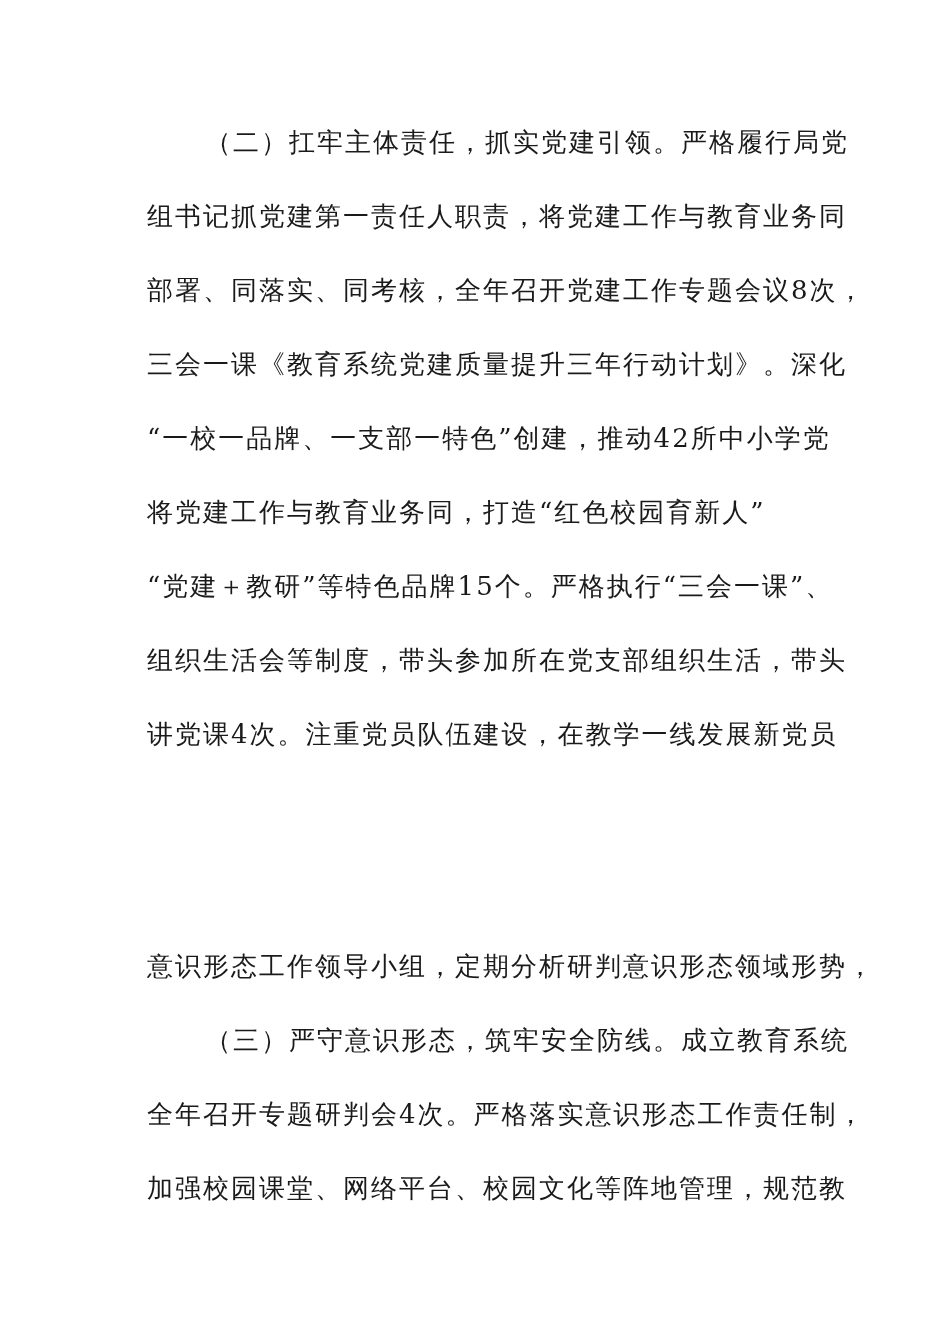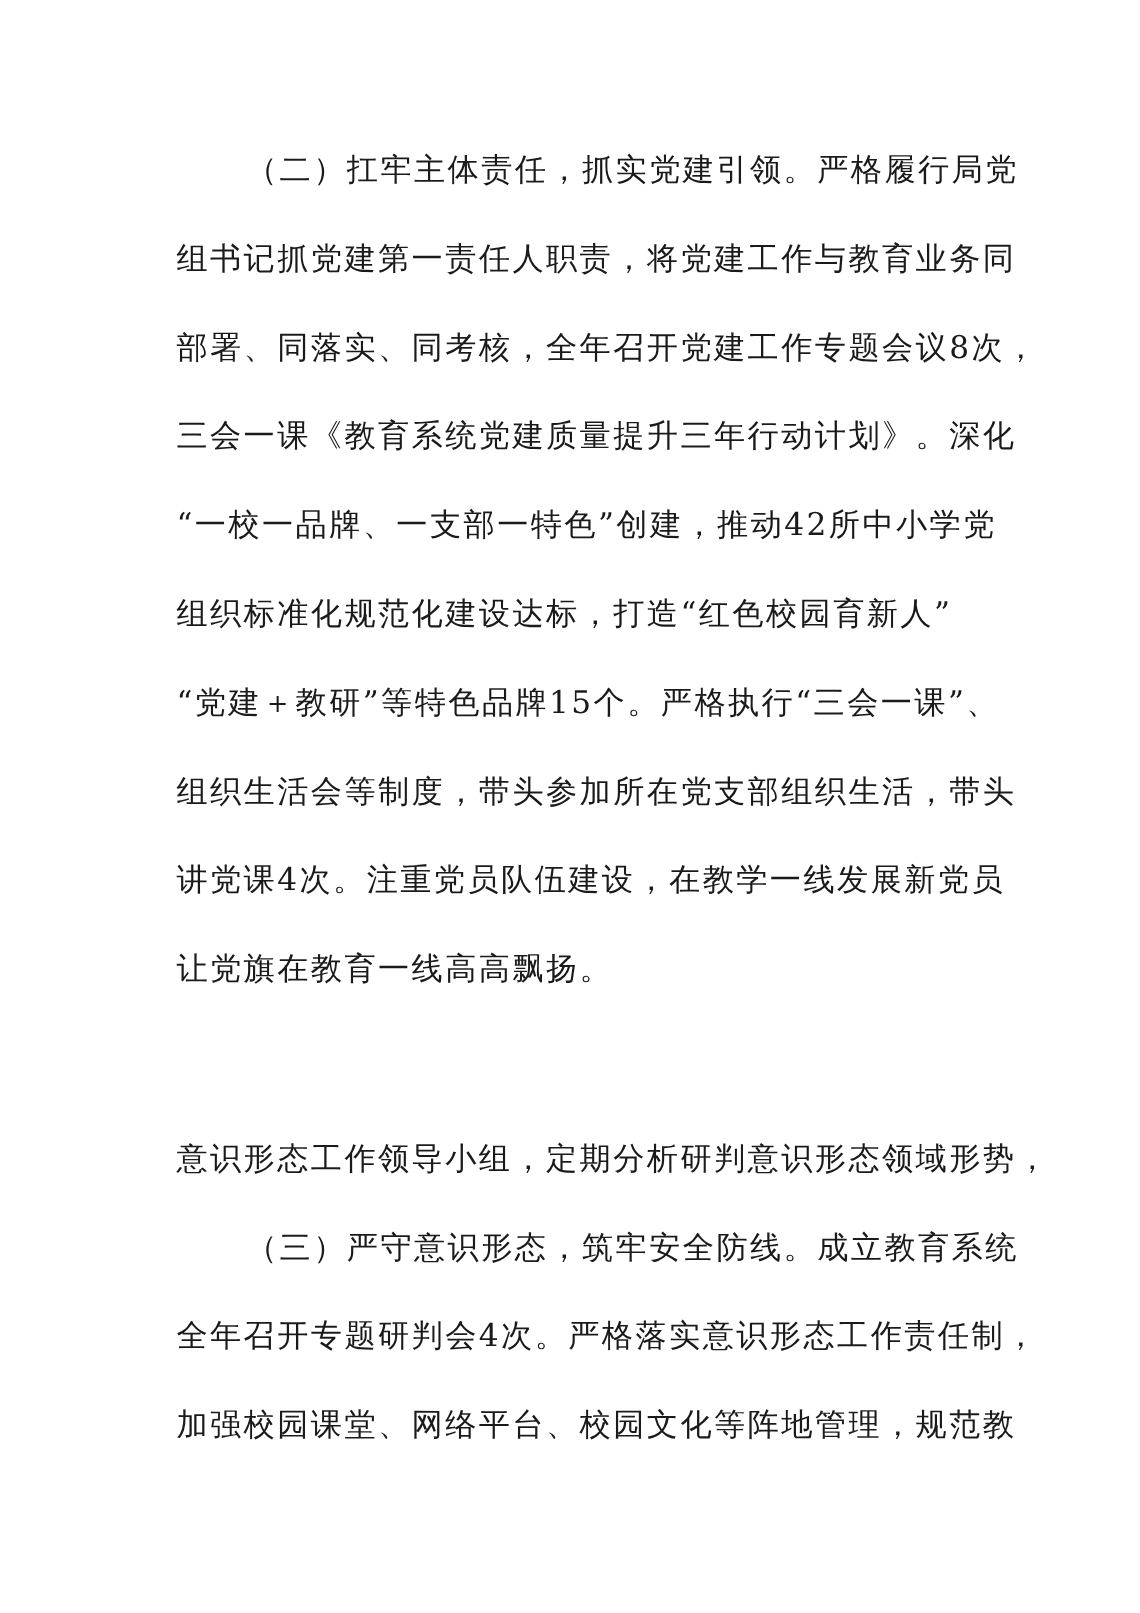--- a/index.html
+++ b/index.html
@@ -23,25 +23,24 @@
 <body>
 
 <div class="page">
 
   <div class="text-block" id="p1">
     <span class="line first"><span class="heading">（二）扛牢主体责任，抓实党建引领。</span><span>严格履行局党</span></span>
     <span class="line">组书记抓党建第一责任人职责，将党建工作与教育业务同</span>
     <span class="line">部署、同落实、同考核，全年召开党建工作专题会议8次，</span>
     <span class="line">三会一课《教育系统党建质量提升三年行动计划》。深化</span>
     <span class="line">“一校一品牌、一支部一特色”创建，推动42所中小学党</span>
-    <span class="line">组织标准化规范化建设达标，打造“红色校园育新人”</span>
+    <span class="line">将党建工作与教育业务同，打造“红色校园育新人”</span>
     <span class="line">“党建＋教研”等特色品牌15个。严格执行“三会一课”、</span>
     <span class="line">组织生活会等制度，带头参加所在党支部组织生活，带头</span>
     <span class="line">讲党课4次。注重党员队伍建设，在教学一线发展新党员</span>
-    <span class="line">让党旗在教育一线高高飘扬。</span>
   </div>
 
   <div class="text-block" id="p2">
     <span class="line">意识形态工作领导小组，定期分析研判意识形态领域形势，</span>
     <span class="line first"><span class="heading">（三）严守意识形态，筑牢安全防线。</span><span>成立教育系统</span></span>
     <span class="line">全年召开专题研判会4次。严格落实意识形态工作责任制，</span>
     <span class="line">加强校园课堂、网络平台、校园文化等阵地管理，规范教</span>
   </div>
 
 </div>

